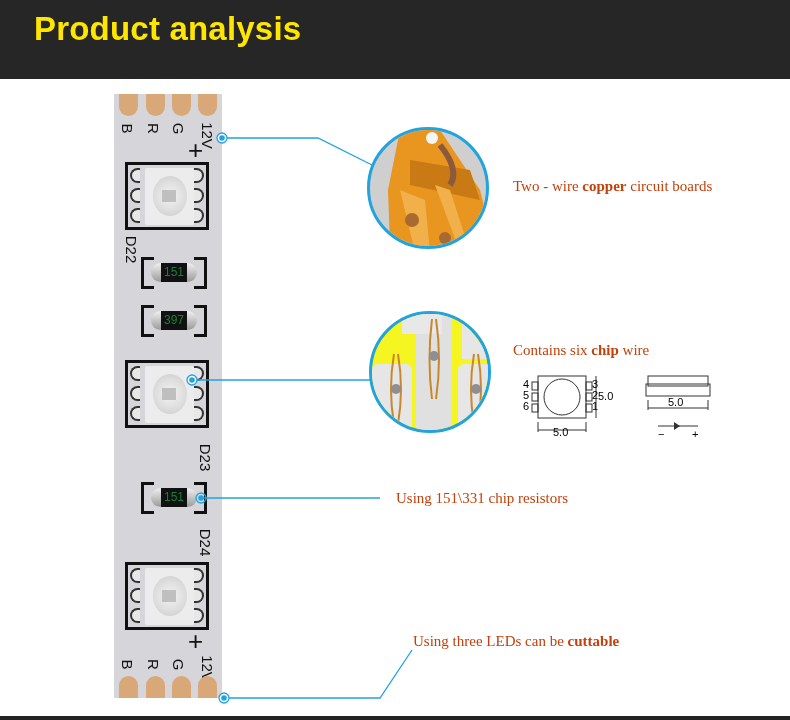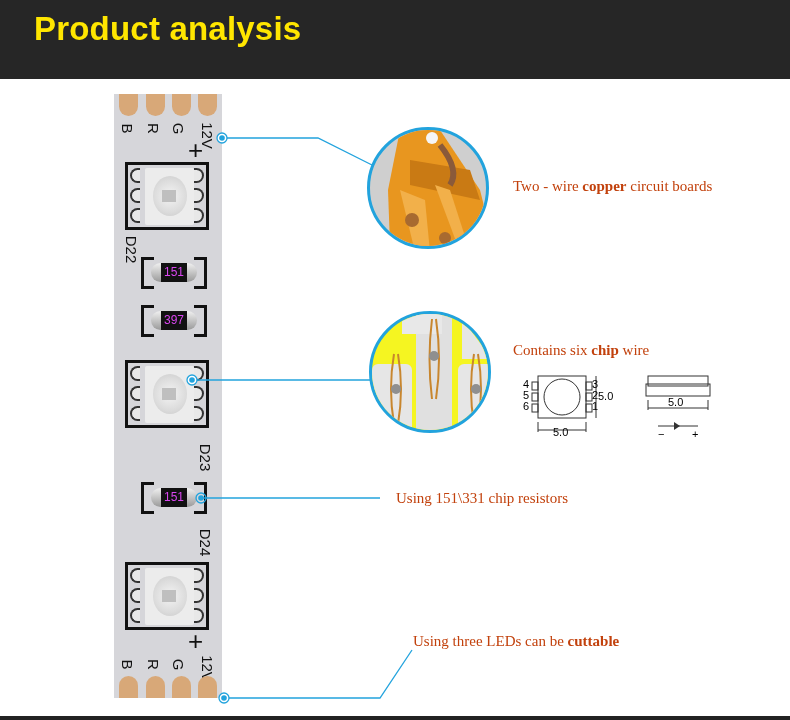--- a/index.html
+++ b/index.html
@@ -13,21 +13,21 @@
   .lbl{position:absolute;font-family:"Liberation Sans",sans-serif;font-size:15px;color:#111;transform-origin:center;}
   .led{position:absolute;left:11px;width:84px;height:68px;border:3px solid #111;box-sizing:border-box;background:#d6d6da;}
   .led .face{position:absolute;left:17px;top:3px;width:49px;height:57px;background:#ececec;border-radius:2px;}
   .led .lens{position:absolute;left:8px;top:8px;width:34px;height:40px;border-radius:50%;background:radial-gradient(circle at 50% 50%,#f4f4f4 0,#dcdcdc 60%,#c8c8c8 100%);}
   .led .bar{position:absolute;left:17px;top:22px;width:14px;height:12px;background:#bfbfbf;}
   .led .pin{position:absolute;width:10px;height:15px;border:2px solid #333;background:#e8e8e8;box-sizing:border-box;}
   .res{position:absolute;left:27px;width:66px;height:30px;}
   .res .br-l{position:absolute;left:0;top:0;width:10px;height:26px;border:3px solid #111;border-right:none;}
   .res .br-r{position:absolute;right:0;top:0;width:10px;height:26px;border:3px solid #111;border-left:none;}
   .res .body{position:absolute;left:10px;top:6px;width:46px;height:19px;border-radius:10px;background:linear-gradient(#f0f0f0,#9a9a9a);}
-  .res .chip{position:absolute;left:20px;top:6px;width:26px;height:19px;background:#111;color:#d946ef;font-family:"Liberation Sans",sans-serif;font-size:12px;line-height:19px;text-align:center;}
+  .res .chip{position:absolute;left:20px;top:6px;width:26px;height:19px;background:#111;color:#15803d;font-family:"Liberation Sans",sans-serif;font-size:12px;line-height:19px;text-align:center;}
   .plus{position:absolute;font-family:"Liberation Sans",sans-serif;font-size:26px;color:#111;line-height:1;}
   .circle{position:absolute;width:122px;height:122px;border-radius:50%;border:3px solid #22a3dd;overflow:hidden;box-sizing:border-box;}
   .caption{position:absolute;font-size:15px;color:#c2410c;white-space:nowrap;}
   .caption b{font-weight:bold;}
   .footer-line{position:absolute;left:0;top:716px;width:790px;height:4px;background:#222;}
   svg.lines{position:absolute;left:0;top:0;}
   .dim{font-family:"Liberation Sans",sans-serif;font-size:11px;color:#111;}
 </style>
 </head>
 <body>

